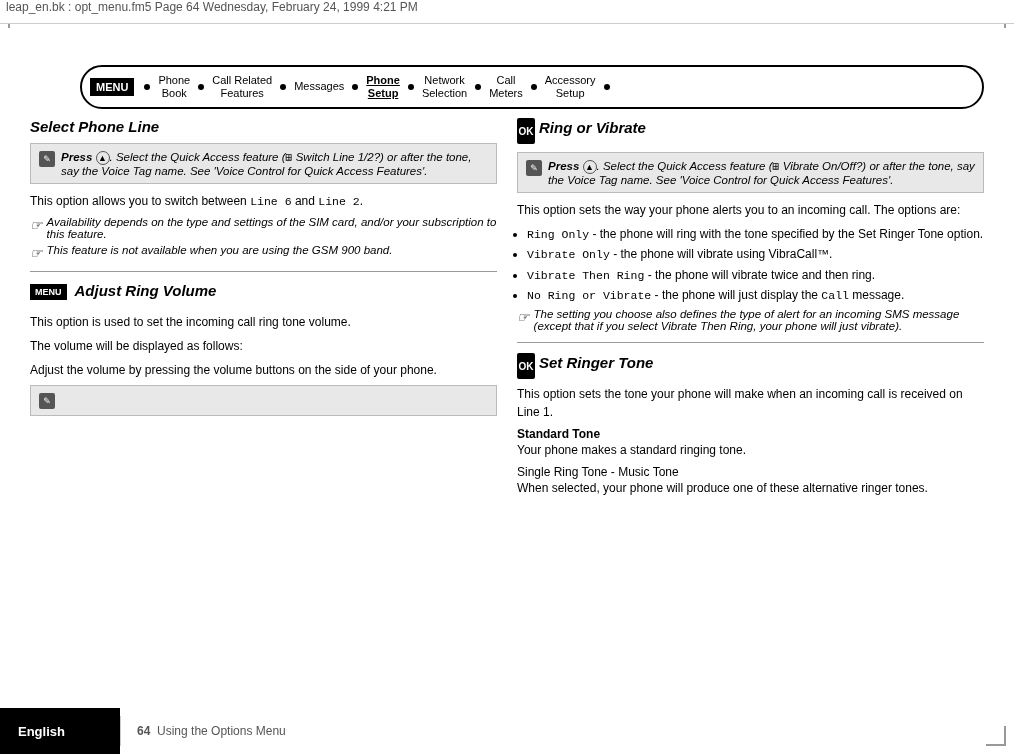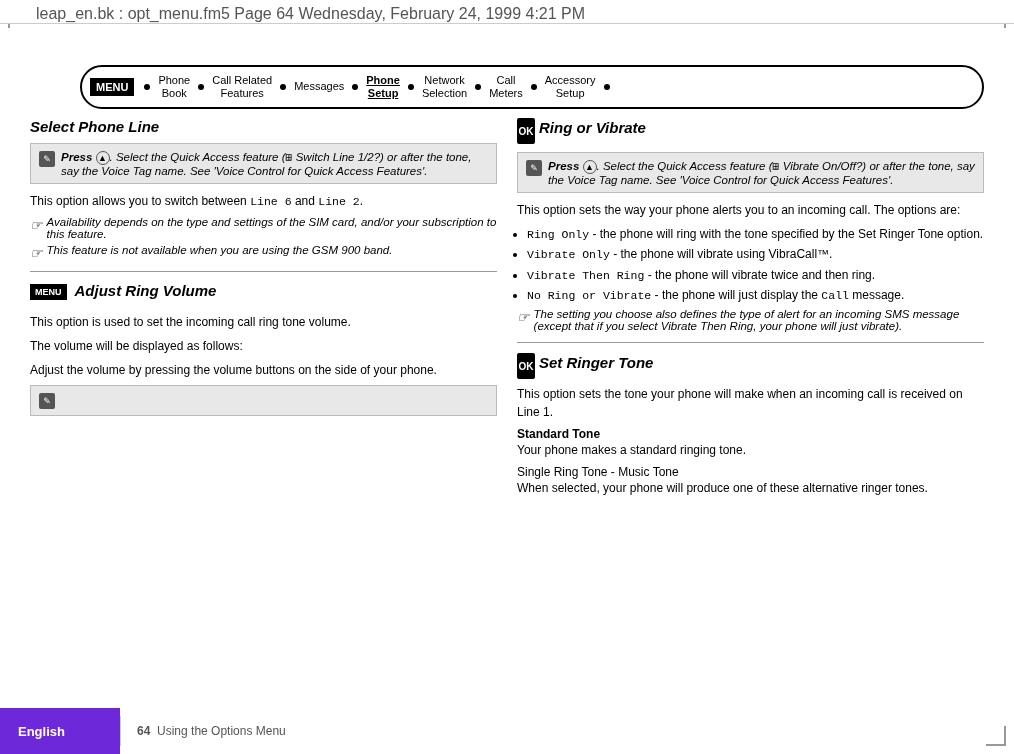--- a/index.html
+++ b/index.html
@@ -28,23 +28,23 @@
     .corner-br { bottom: 8px; right: 8px; border-width: 0 2px 2px 0; }
 
     
     .header-bar {
       position: absolute;
       top: 0; left: 0; right: 0;
       height: 24px;
       background: #fff;
       border-bottom: 1px solid #ccc;
       display: flex;
-      align-items: flex-end;
-      padding: 0 36px;
-      font-size: 16px;
+      align-items: flex-start;
+      padding: 0 6px;
+      font-size: 12px;
       color: #555;
     }
 
     
     .nav-area {
       position: absolute;
       top: 65px;
       left: 80px;
       right: 30px;
       height: 44px;
@@ -283,21 +283,21 @@
     
     .footer {
       position: absolute;
       bottom: 0; left: 0; right: 0;
       height: 46px;
       display: flex;
       align-items: center;
     }
 
     .footer-language {
-      background: #6d28d9;
+      background: #000000;
       color: #fff;
       font-size: 13px;
       font-weight: bold;
       padding: 19px 18px;
       height: 46px;
       display: flex;
       align-items: center;
       min-width: 120px;
     }
 

